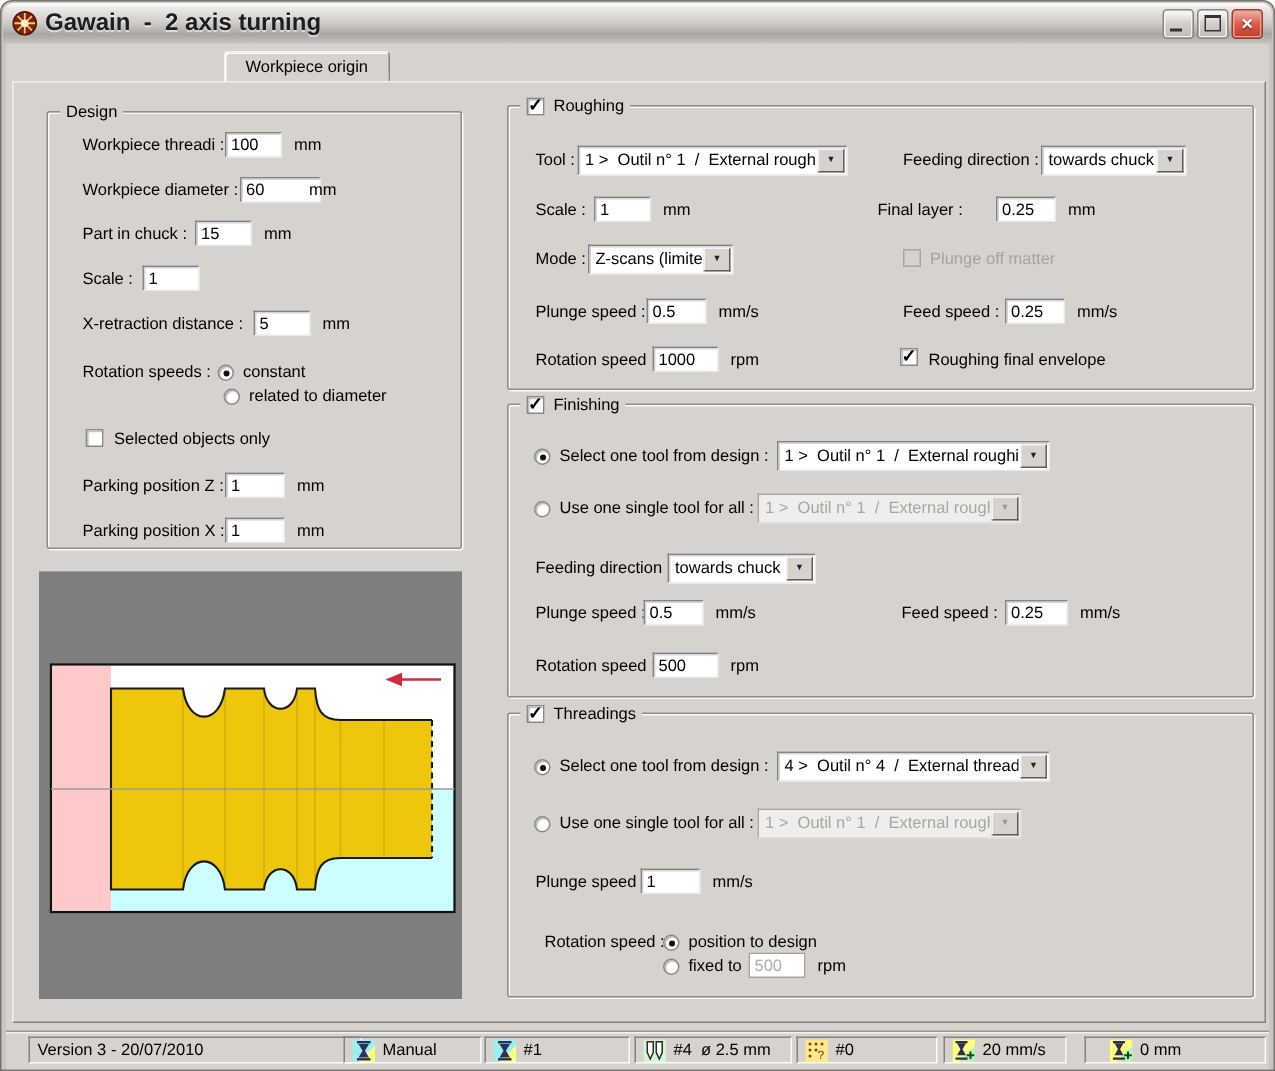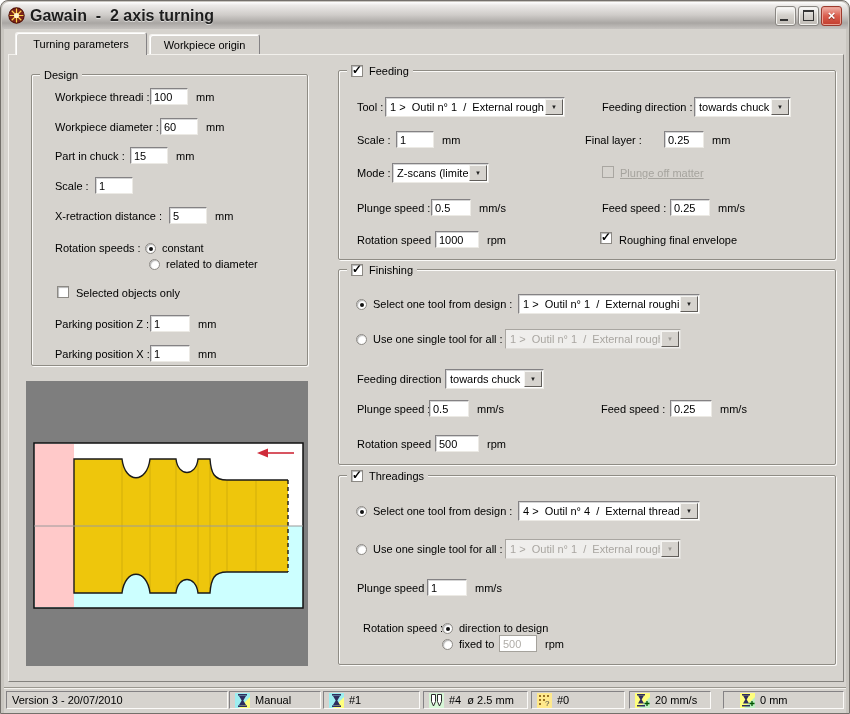--- a/index.html
+++ b/index.html
@@ -90,39 +90,36 @@
         </div>
       <div class="tbtn">
           <span class="g-max"></span>
         </div>
       <div class="tbtn close">
           <span class="g-close">×</span>
         </div>
     </div>
   </div>
 
-  <div class="tab active">
-      <span>Turning parameters</span>
-    </div>
   <div class="tab inactive">
       <span>Workpiece origin</span>
     </div>
   <div class="page"></div>
 
   <div class="fs" style="left:30px;top:73px;width:277px;height:292px;">
     <div class="legend">
         <span>Design</span>
       </div>
 
     <span class="lbl" style="left:23px;top:16px;">Workpiece threadi :</span>
     <input class="tin" style="left: 118px; top: 13px; width: 38px;" value="100">
     <span class="unit" style="left:164px;top:16px;">mm</span>
 
     <span class="lbl" style="left:23px;top:46px;">Workpiece diameter :</span>
-    <input class="tin" style="left: 128px; top: 43px; width: 38px;" value="60">
+    <input class="tin" style="left: 128px; top: 43px; width: 54px;" value="60">
     <span class="unit" style="left:174px;top:46px;">mm</span>
 
     <span class="lbl" style="left:23px;top:75px;">Part in chuck :</span>
     <input class="tin" style="left: 98px; top: 72px; width: 38px;" value="15">
     <span class="unit" style="left:144px;top:75px;">mm</span>
 
     <span class="lbl" style="left:23px;top:105px;">Scale :</span>
     <input class="tin" style="left: 63px; top: 102px; width: 38px;" value="1">
 
     <span class="lbl" style="left:23px;top:135px;">X-retraction distance :</span>
@@ -171,21 +168,21 @@
       <g>
         <line x1="268" y1="72" x2="240" y2="72" stroke="#cf2b3a" stroke-width="1.6"></line>
         <polygon points="231,72 242,67.5 242,76.5" fill="#cf2b3a"></polygon>
       </g>
     </svg>
   </div>
 
   <div class="fs" style="left:337px;top:69px;width:498px;height:190px;">
     <div class="legend">
       <span class="chk on"></span>
-      <span>Feeding</span>
+      <span>Roughing</span>
     </div>
 
     <span class="lbl" style="left:18px;top:30px;">Tool :</span>
     <div class="combo" style="left:46px;top:26px;width:180px;">
       <span class="ctext">1 &gt;  Outil n° 1  /  External roughir</span>
       <span class="cbtn">▼</span>
     </div>
     <span class="lbl" style="left:263px;top:30px;">Feeding direction :</span>
     <div class="combo" style="left:355px;top:26px;width:97px;">
       <span class="ctext">towards chuck</span>
@@ -198,21 +195,21 @@
     <span class="lbl" style="left:246px;top:63px;">Final layer :</span>
     <input class="tin" style="left: 325px; top: 60px; width: 40px;" value="0.25">
     <span class="unit" style="left:373px;top:63px;">mm</span>
 
     <span class="lbl" style="left:18px;top:96px;">Mode :</span>
     <div class="combo" style="left:53px;top:92px;width:97px;">
       <span class="ctext">Z-scans (limited</span>
       <span class="cbtn">▼</span>
     </div>
     <span class="chk dis" style="left:263px;top:95px;"></span>
-    <span class="lbl dis" style="left:281px;top:96px;text-decoration:underline;">Plunge off matter</span>
+    <span class="lbl dis" style="left:281px;top:96px;">Plunge off matter</span>
 
     <span class="lbl" style="left:18px;top:131px;">Plunge speed :</span>
     <input class="tin" style="left: 92px; top: 128px; width: 40px;" value="0.5">
     <span class="unit" style="left:140px;top:131px;">mm/s</span>
     <span class="lbl" style="left:263px;top:131px;">Feed speed :</span>
     <input class="tin" style="left: 331px; top: 128px; width: 40px;" value="0.25">
     <span class="unit" style="left:379px;top:131px;">mm/s</span>
 
     <span class="lbl" style="left:18px;top:163px;">Rotation speed :</span>
     <input class="tin" style="left: 96px; top: 160px; width: 44px;" value="1000">
@@ -278,29 +275,29 @@
       <span class="ctext">1 &gt;  Outil n° 1  /  External roughir</span>
       <span class="cbtn">▼</span>
     </div>
 
     <span class="lbl" style="left:18px;top:106px;">Plunge speed :</span>
     <input class="tin" style="left: 88px; top: 103px; width: 40px;" value="1">
     <span class="unit" style="left:136px;top:106px;">mm/s</span>
 
     <span class="lbl" style="left:24px;top:146px;">Rotation speed :</span>
     <span class="rad on" style="left:103px;top:147px;"></span>
-    <span class="lbl" style="left:120px;top:146px;">direction to design</span>
+    <span class="lbl" style="left:120px;top:146px;">position to design</span>
     <span class="rad" style="left:103px;top:163px;"></span>
     <span class="lbl" style="left:120px;top:162px;">fixed to</span>
     <input class="tin dis" style="left: 160px; top: 159px; width: 38px;" value="500">
     <span class="unit" style="left:206px;top:162px;">rpm</span>
   </div>
 
   <div class="statusbar">
-    <div class="sp" style="left:2px;width:222px;">
+    <div class="sp" style="left:15px;width:222px;">
       <span>Version 3 - 20/07/2010</span>
     </div>
     <div class="sp" style="left:225px;width:92px;">
       <svg class="sicon" width="15" height="15" viewBox="0 0 15 15">
         <rect width="15" height="15" fill="#9deef0"></rect>
           <polygon points="15,4 15,15 4,15" fill="#ffff7d"></polygon>
         <rect x="3" y="1" width="9" height="1.6" fill="#2e2e5e"></rect>
           <rect x="3" y="12.4" width="9" height="1.6" fill="#2e2e5e"></rect>
         <path d="M4 3h7l-2.7 4.5L11 12H4l2.7-4.5z" fill="#2e2e5e"></path>
       </svg>

